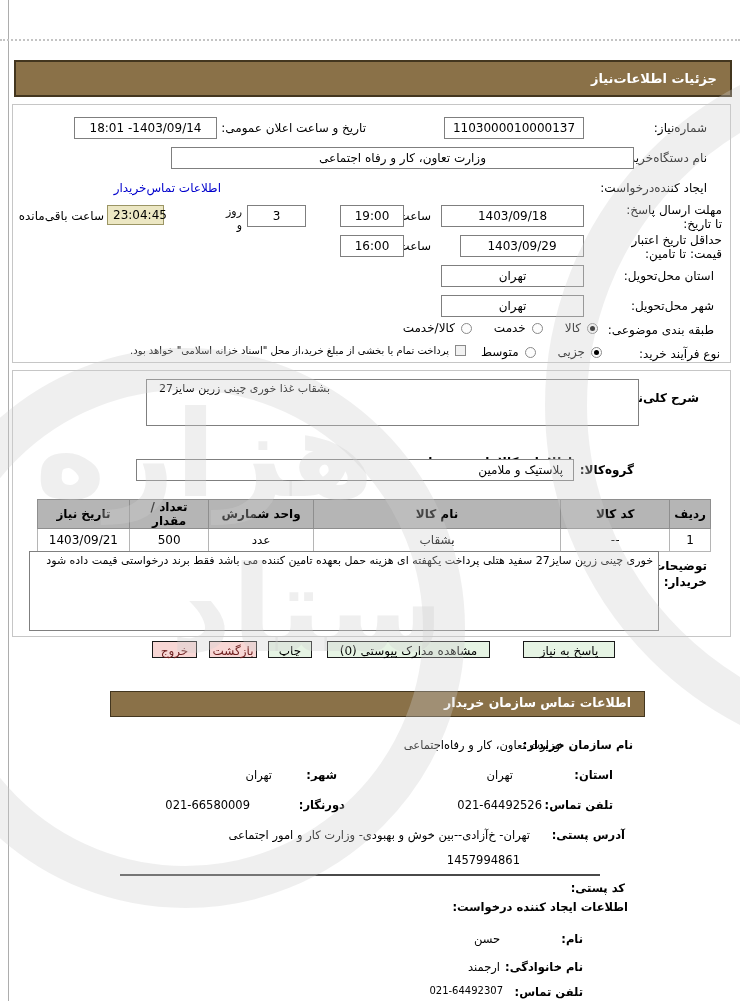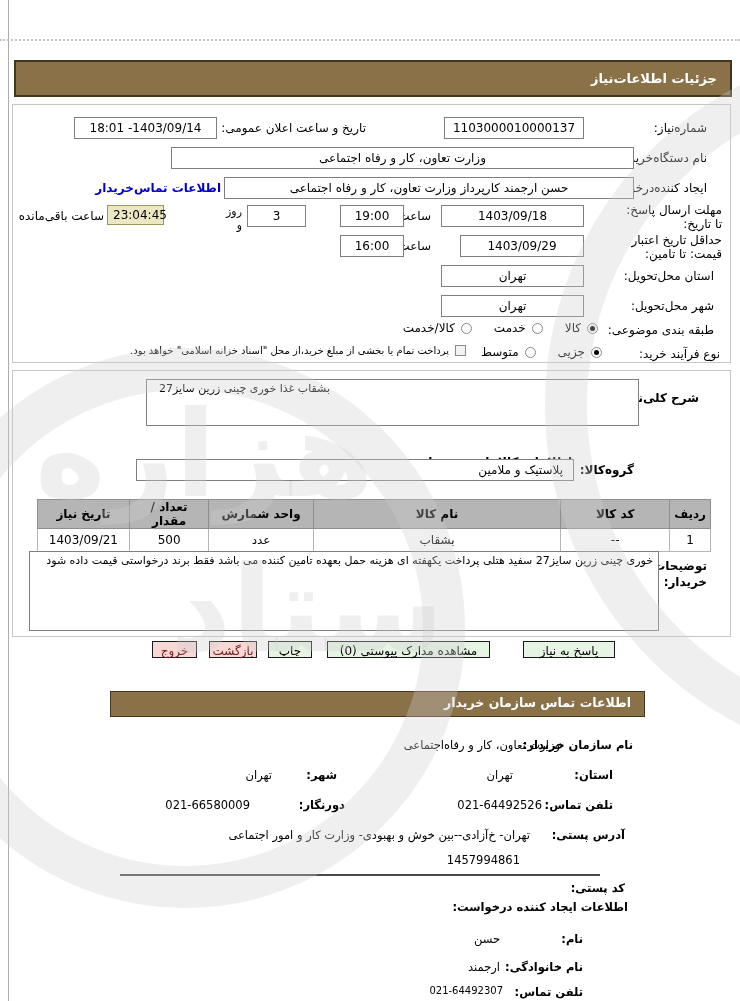--- a/index.html
+++ b/index.html
@@ -77,22 +77,21 @@
 
     <div class="lbl" style="right:23px;top:16px;">شماره‌نیاز:</div>
     <div class="box ctr num" style="right:146px;top:12px;width:140px;">1103000010000137</div>
     <div class="lbl" style="right:364px;top:16px;">تاریخ و ساعت اعلان عمومی:</div>
     <div class="box ctr num" style="right:513px;top:12px;width:143px;">18:01 -1403/09/14</div>
 
     <div class="lbl" style="right:23px;top:46px;">نام دستگاه‌خریدار:</div>
     <div class="box ctr" style="right:96px;top:42px;width:463px;">وزارت تعاون، کار و رفاه اجتماعی</div>
 
     <div class="lbl" style="right:23px;top:76px;">ایجاد کننده‌درخواست:</div>
-    <div class="box ctr" style="right:96px;top:72px;width:410px;">حسن  ارجمند کارپرداز وزارت تعاون، کار و رفاه اجتماعی</div>
-    <div class="link" style="right:509px;top:76px;font-weight:bold;">اطلاعات تماس‌خریدار</div>
+    <div class="link" style="right:509px;top:76px;">اطلاعات تماس‌خریدار</div>
 
     <div class="lbl wrap" style="right:8px;top:98px;width:96px;">مهلت ارسال پاسخ: تا تاریخ:</div>
     <div class="box ctr num" style="right:146px;top:100px;width:143px;">1403/09/18</div>
     <div class="lbl" style="right:299px;top:104px;">ساعت</div>
     <div class="box ctr num" style="right:326px;top:100px;width:64px;">19:00</div>
     <div class="box ctr num" style="right:424px;top:100px;width:59px;">3</div>
     <div class="lbl wrap" style="right:488px;top:100px;width:22px;font-size:11px;">روز و</div>
     <div class="countdown" style="right:566px;top:100px;width:57px;">23:04:45</div>
     <div class="lbl" style="right:626px;top:104px;">ساعت باقی‌مانده</div>
 

